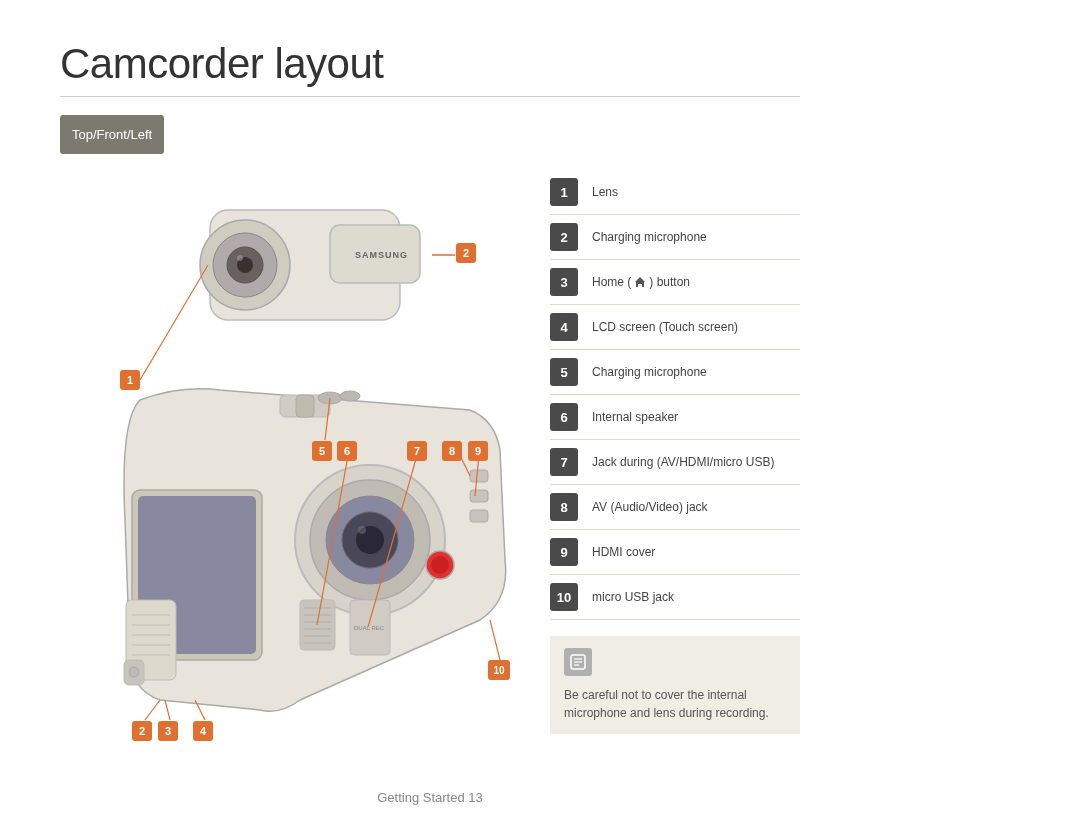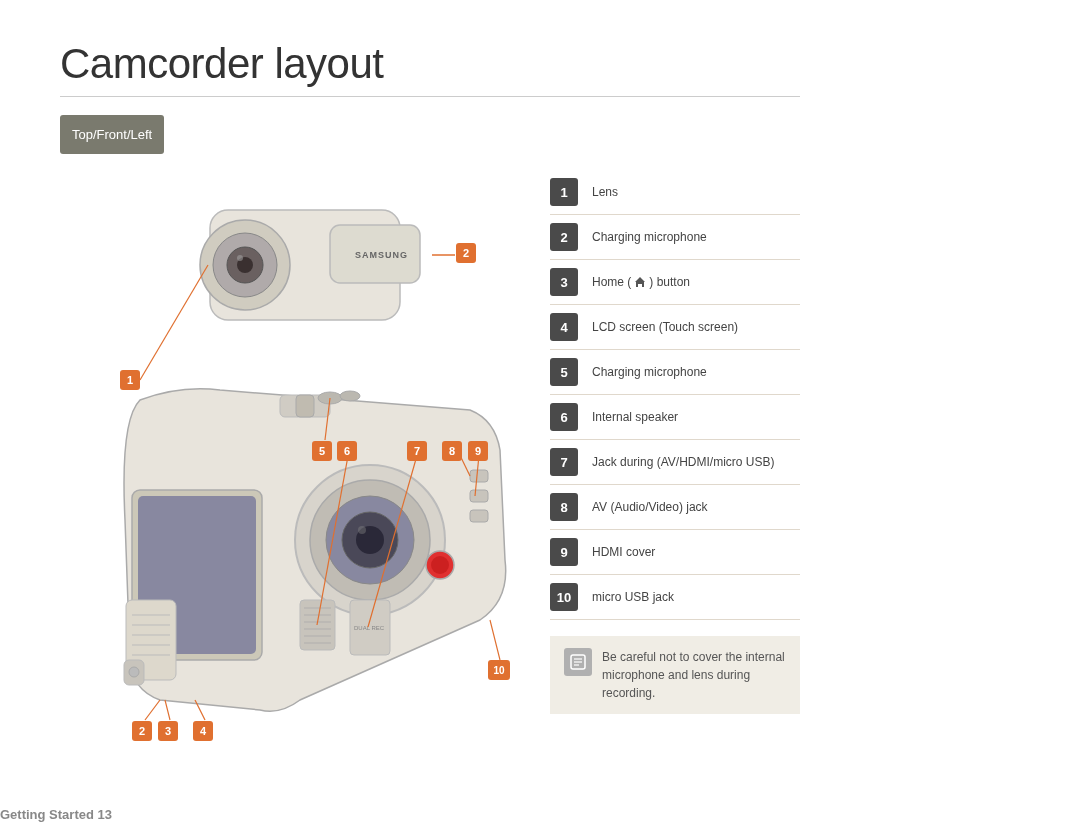--- a/index.html
+++ b/index.html
@@ -89,20 +89,21 @@
       color: #444;
     }
 
     .note-box {
       margin-top: 16px;
       background: #f0ede5;
       padding: 12px 14px;
       display: flex;
       align-items: flex-start;
       gap: 10px;
+      flex-direction: column;
     }
 
     .note-icon {
       width: 28px;
       height: 28px;
       flex-shrink: 0;
       background: #b0b0b0;
       display: flex;
       align-items: center;
       justify-content: center;
@@ -112,26 +113,26 @@
     }
 
     .note-text {
       font-size: 12px;
       color: #555;
       line-height: 1.5;
     }
 
     .footer {
       position: absolute;
-      bottom: 3px;
+      bottom: 20px;
       width: 100%;
+      text-align: center;
       font-size: 13px;
       color: #888;
       left: 0;
-      font-weight: bold;
     }
 
     
     .camcorder-svg {
       width: 100%;
       height: 100%;
     }
   </style>
 </head>
 <body>

